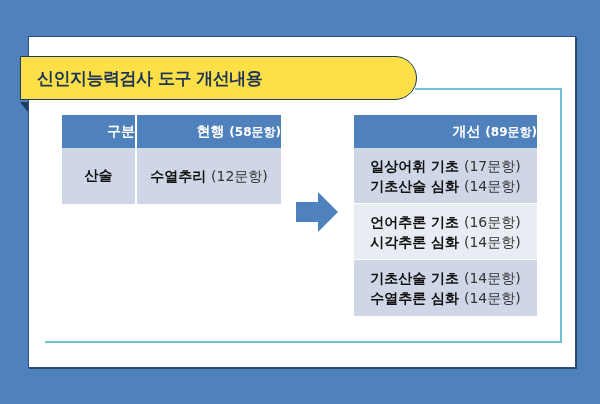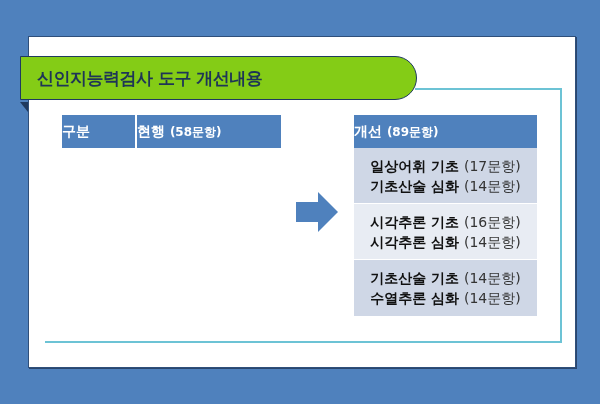--- a/index.html
+++ b/index.html
@@ -24,34 +24,34 @@
   .frame-bottom {
     position:absolute; left:45px; top:341px; width:517px; height:0;
     border-top:2px solid #6cc3d5;
   }
   .banner-fold {
     position:absolute; left:20px; top:102px; width:0; height:0;
     border-top:10px solid #1f3a5f; border-left:8px solid transparent;
   }
   .banner {
     position:absolute; left:20px; top:56px; width:397px; height:44px;
-    background:#84cc16; border:1px solid #1f3a5f;
+    background:#fde047; border:1px solid #1f3a5f;
     border-radius:0 22px 22px 0;
     box-sizing:border-box;
   }
   .banner-title {
     position:absolute; left:16px; top:10px;
     font-size:17px; font-weight:bold; color:#1e3557; letter-spacing:-0.5px;
   }
   table.grid {
     position:absolute; border-collapse:separate; border-spacing:0;
   }
   table.grid th {
     background:#4f81bd; color:#ffffff; font-size:14px; font-weight:bold;
-    height:33px; padding:0; text-align:left;
+    height:33px; padding:0; text-align:right;
   }
   table.grid td {
     font-size:14px; font-weight:bold; color:#111; text-align:center; padding:0;
   }
   .left { left:62px; top:115px; }
   .right { left:354px; top:115px; }
   .left th.c1, .left td.c1 { width:73px; border-right:2px solid #ffffff; }
   .left th.c2, .left td.c2 { width:144px;margin-top:44px; }
   .right th, .right td { width:183px; }
   tr.r1 td { background:#cfd7e6; height:55px; }
@@ -80,20 +80,26 @@
 
 <table class="grid left">
   <tbody>
       <tr>
     <th class="c1">구분</th>
     <th class="c2">
       <span>현행</span>
       <span class="th-sub">(58문항)</span>
     </th>
   </tr>
+  <tr class="r3">
+    <td class="c1">산술</td>
+    <td class="c2">
+      <span class="line"><span>수열추리</span> <span class="sub">(12문항)</span></span>
+    </td>
+  </tr>
 </tbody>
   </table>
 
 <svg class="arrow" viewBox="0 0 42 40">
   <polygon points="0,10 22,10 22,0 42,20 22,40 22,30 0,30" fill="#4f81bd"></polygon>
 </svg>
 
 <table class="grid right">
   <tbody>
       <tr>
@@ -103,21 +109,21 @@
     </th>
   </tr>
   <tr class="r1">
     <td>
       <span class="line"><span>일상어휘 기초</span> <span class="sub">(17문항)</span></span>
       <span class="line"><span>기초산술 심화</span> <span class="sub">(14문항)</span></span>
     </td>
   </tr>
   <tr class="r2">
     <td>
-      <span class="line"><span>시각추론 기초</span> <span class="sub">(16문항)</span></span>
+      <span class="line"><span>언어추론 기초</span> <span class="sub">(16문항)</span></span>
       <span class="line"><span>시각추론 심화</span> <span class="sub">(14문항)</span></span>
     </td>
   </tr>
   <tr class="r3">
     <td>
       <span class="line"><span>기초산술 기초</span> <span class="sub">(14문항)</span></span>
       <span class="line"><span>수열추론 심화</span> <span class="sub">(14문항)</span></span>
     </td>
   </tr>
 </tbody>

